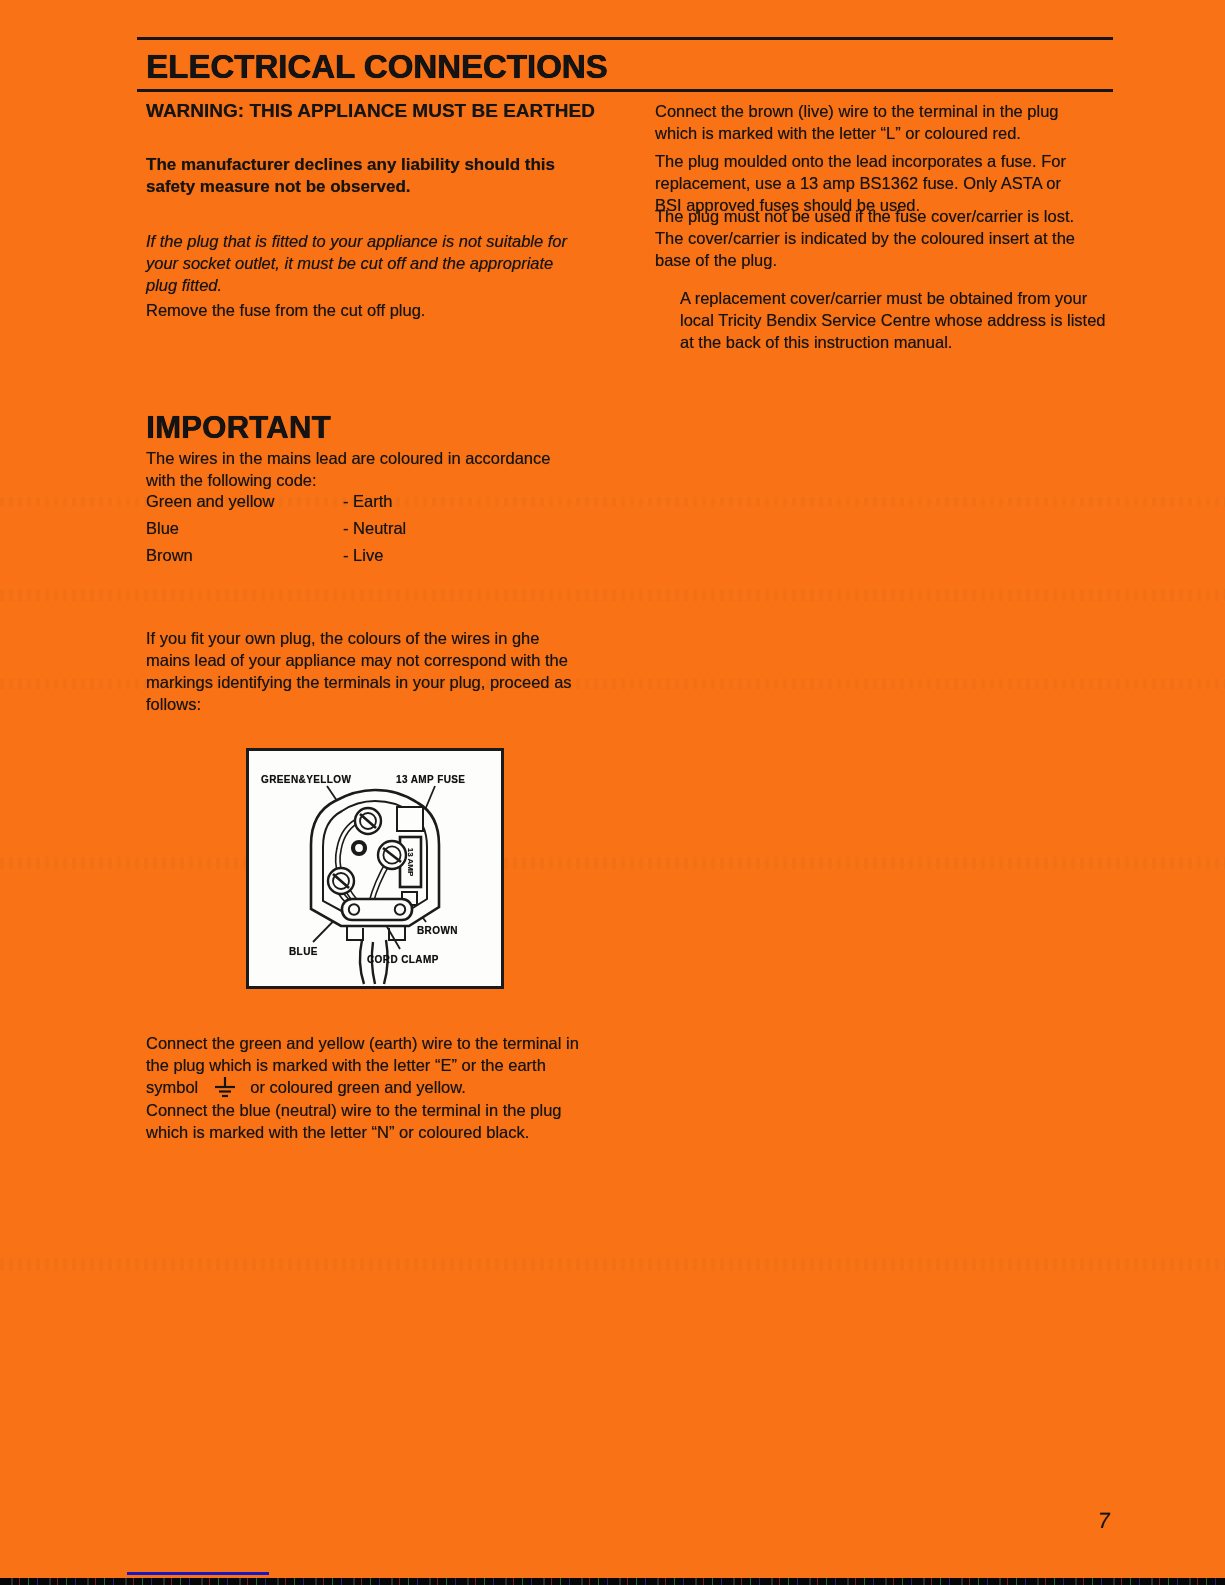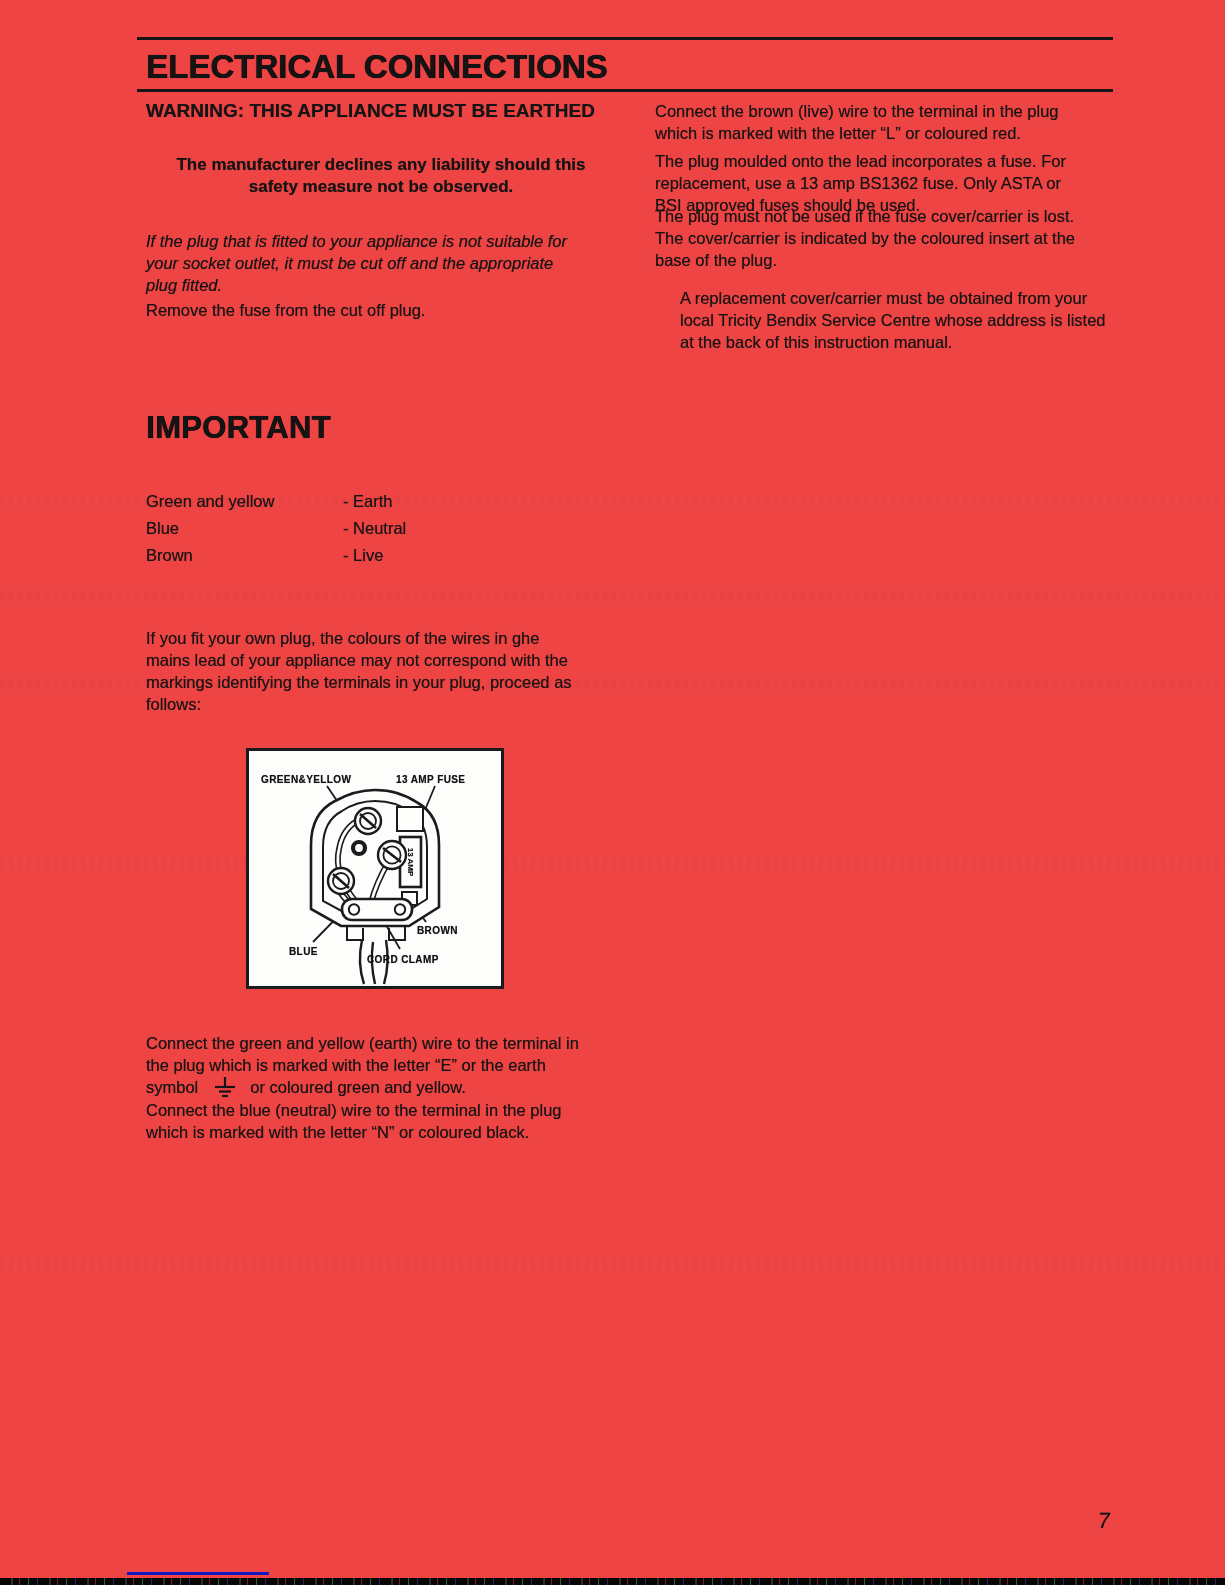--- a/index.html
+++ b/index.html
@@ -1,20 +1,20 @@
 <!DOCTYPE html>
 <html><head>
 <meta charset="utf-8">
 <style>
   html,body{margin:0;padding:0;background:#e9e9e9;}
   .page{
     position:relative;
     width:1225px;height:1585px;
     margin:0 auto;
-    background:#ef4444;
+    background:#f97316;
     font-family:"Liberation Sans","DejaVu Sans",sans-serif;
     color:#141414;
     text-shadow:0 0 0.7px rgba(10,10,10,0.55);
     overflow:hidden;
   }
   .abs{position:absolute;}
   .rule{background:#161616;}
   .page-title{
     font-size:33px;font-weight:bold;letter-spacing:0px;
     text-shadow:0.6px 0 #000, 0 0 1px rgba(0,0,0,.6);
@@ -61,32 +61,34 @@
   <div class="abs scan-band" style="left:0;top:679px;width:1225px;height:10px;"></div>
   <div class="abs scan-band" style="left:0;top:857px;width:1225px;height:12px;"></div>
   <div class="abs scan-band" style="left:0;top:1258px;width:1225px;height:13px;"></div>
 
   <div class="abs rule" style="left:137px;top:37px;width:976px;height:3px;"></div>
   <div class="abs page-title" style="left:146px;top:48px;">ELECTRICAL CONNECTIONS</div>
   <div class="abs rule" style="left:137px;top:89px;width:976px;height:2.5px;"></div>
 
   <div class="abs warning-text" style="left:146px;top:100px;">WARNING: THIS APPLIANCE MUST BE EARTHED</div>
 
-  <p class="abs liability-text" style="left:146px;top:154px;width:470px;text-align:center;">The manufacturer declines any liability should this
+  <p class="abs liability-text" style="left:146px;top:154px;width:470px;">The manufacturer declines any liability should this
 safety measure not be observed.</p>
 
   <p class="abs body-text" style="left:146px;top:230px;width:480px;font-style:italic;">If the plug that is fitted to your appliance is not suitable for
 your socket outlet, it must be cut off and the appropriate
 plug fitted.</p>
 
   <p class="abs body-text" style="left:146px;top:299px;width:480px;">Remove the fuse from the cut off plug.</p>
 
 
   <div class="abs important-heading" style="left:146px;top:410px;">IMPORTANT</div>
 
+  <p class="abs body-text" style="left:146px;top:447px;width:480px;">The wires in the mains lead are coloured in accordance
+with the following code:</p>
 
   <div class="abs" style="left:146px;top:492px;width:480px;">
     <div class="wire-row">
       <span class="wire-colour">Green and yellow</span>
       <span class="wire-meaning">- Earth</span>
     </div>
     <div class="wire-row">
       <span class="wire-colour">Blue</span>
       <span class="wire-meaning">- Neutral</span>
     </div>

